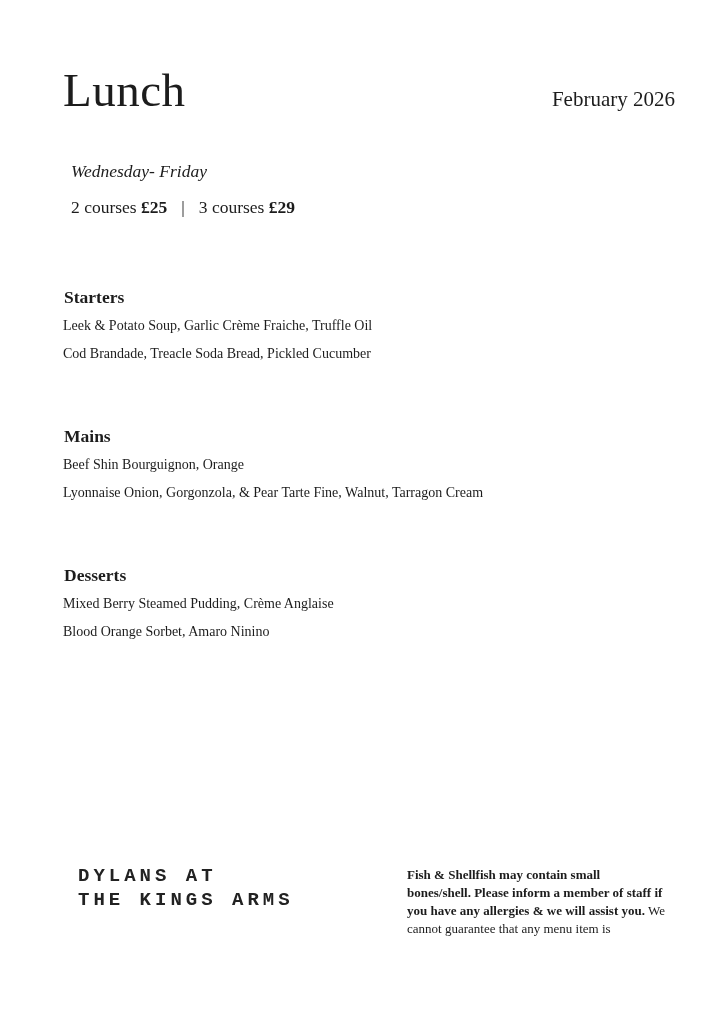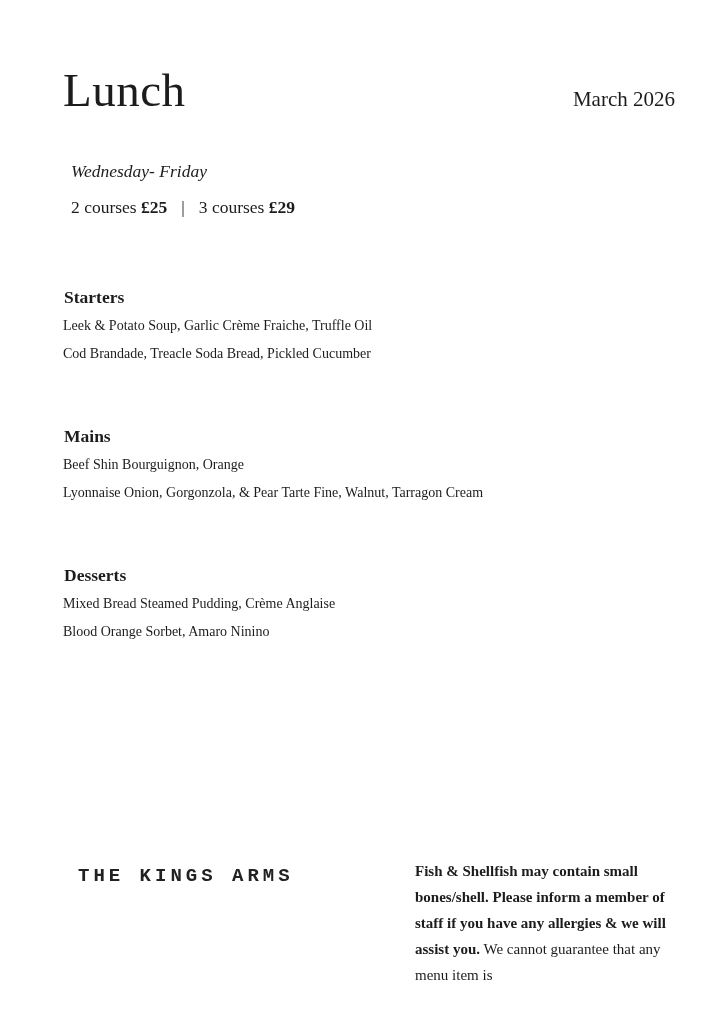--- a/index.html
+++ b/index.html
@@ -75,36 +75,36 @@
     font-size: 19px;
     font-weight: bold;
     letter-spacing: 4px;
     line-height: 24px;
     white-space: nowrap;
     color: #222222;
     padding-top: 6px;
   }
   .notice {
     width: 260px;
-    margin: 0;
-    font-size: 15px;
-    line-height: 26px;
+    margin: 8px;
+    font-size: 13px;
+    line-height: 18px;
     color: #1c1c1c;
   }
   .notice strong { font-weight: bold; }
 </style>
 </head>
 <body>
 
 <div class="page">
   <div class="content">
 
     <div class="header">
       <h1 class="title">Lunch</h1>
-      <div class="date">March 2026</div>
+      <div class="date">February 2026</div>
     </div>
 
     <div class="info">
       <p class="days">Wednesday- Friday</p>
       <p class="pricing"><span>2 courses </span><b>£25</b><span class="sep">|</span><span>3 courses </span><b>£29</b></p>
     </div>
 
     <div class="section">
       <h3>Starters</h3>
       <p>Leek &amp; Potato Soup, Garlic Crème Fraiche, Truffle Oil</p>
@@ -112,25 +112,26 @@
     </div>
 
     <div class="section">
       <h3>Mains</h3>
       <p>Beef Shin Bourguignon, Orange</p>
       <p>Lyonnaise Onion, Gorgonzola, &amp; Pear Tarte Fine, Walnut, Tarragon Cream</p>
     </div>
 
     <div class="section">
       <h3>Desserts</h3>
-      <p>Mixed Bread Steamed Pudding, Crème Anglaise</p>
+      <p>Mixed Berry Steamed Pudding, Crème Anglaise</p>
       <p>Blood Orange Sorbet, Amaro Ninino</p>
     </div>
 
   </div>
 
   <div class="footer">
     <div class="logo">
+      <div>DYLANS AT</div>
       <div>THE KINGS ARMS</div>
     </div>
     <p class="notice"><strong>Fish &amp; Shellfish may contain small bones/shell. Please inform  a member of staff if you have any allergies &amp; we will assist you.</strong><span> We cannot guarantee that any menu item is</span></p>
   </div>
 </div>
 
 </body></html>

